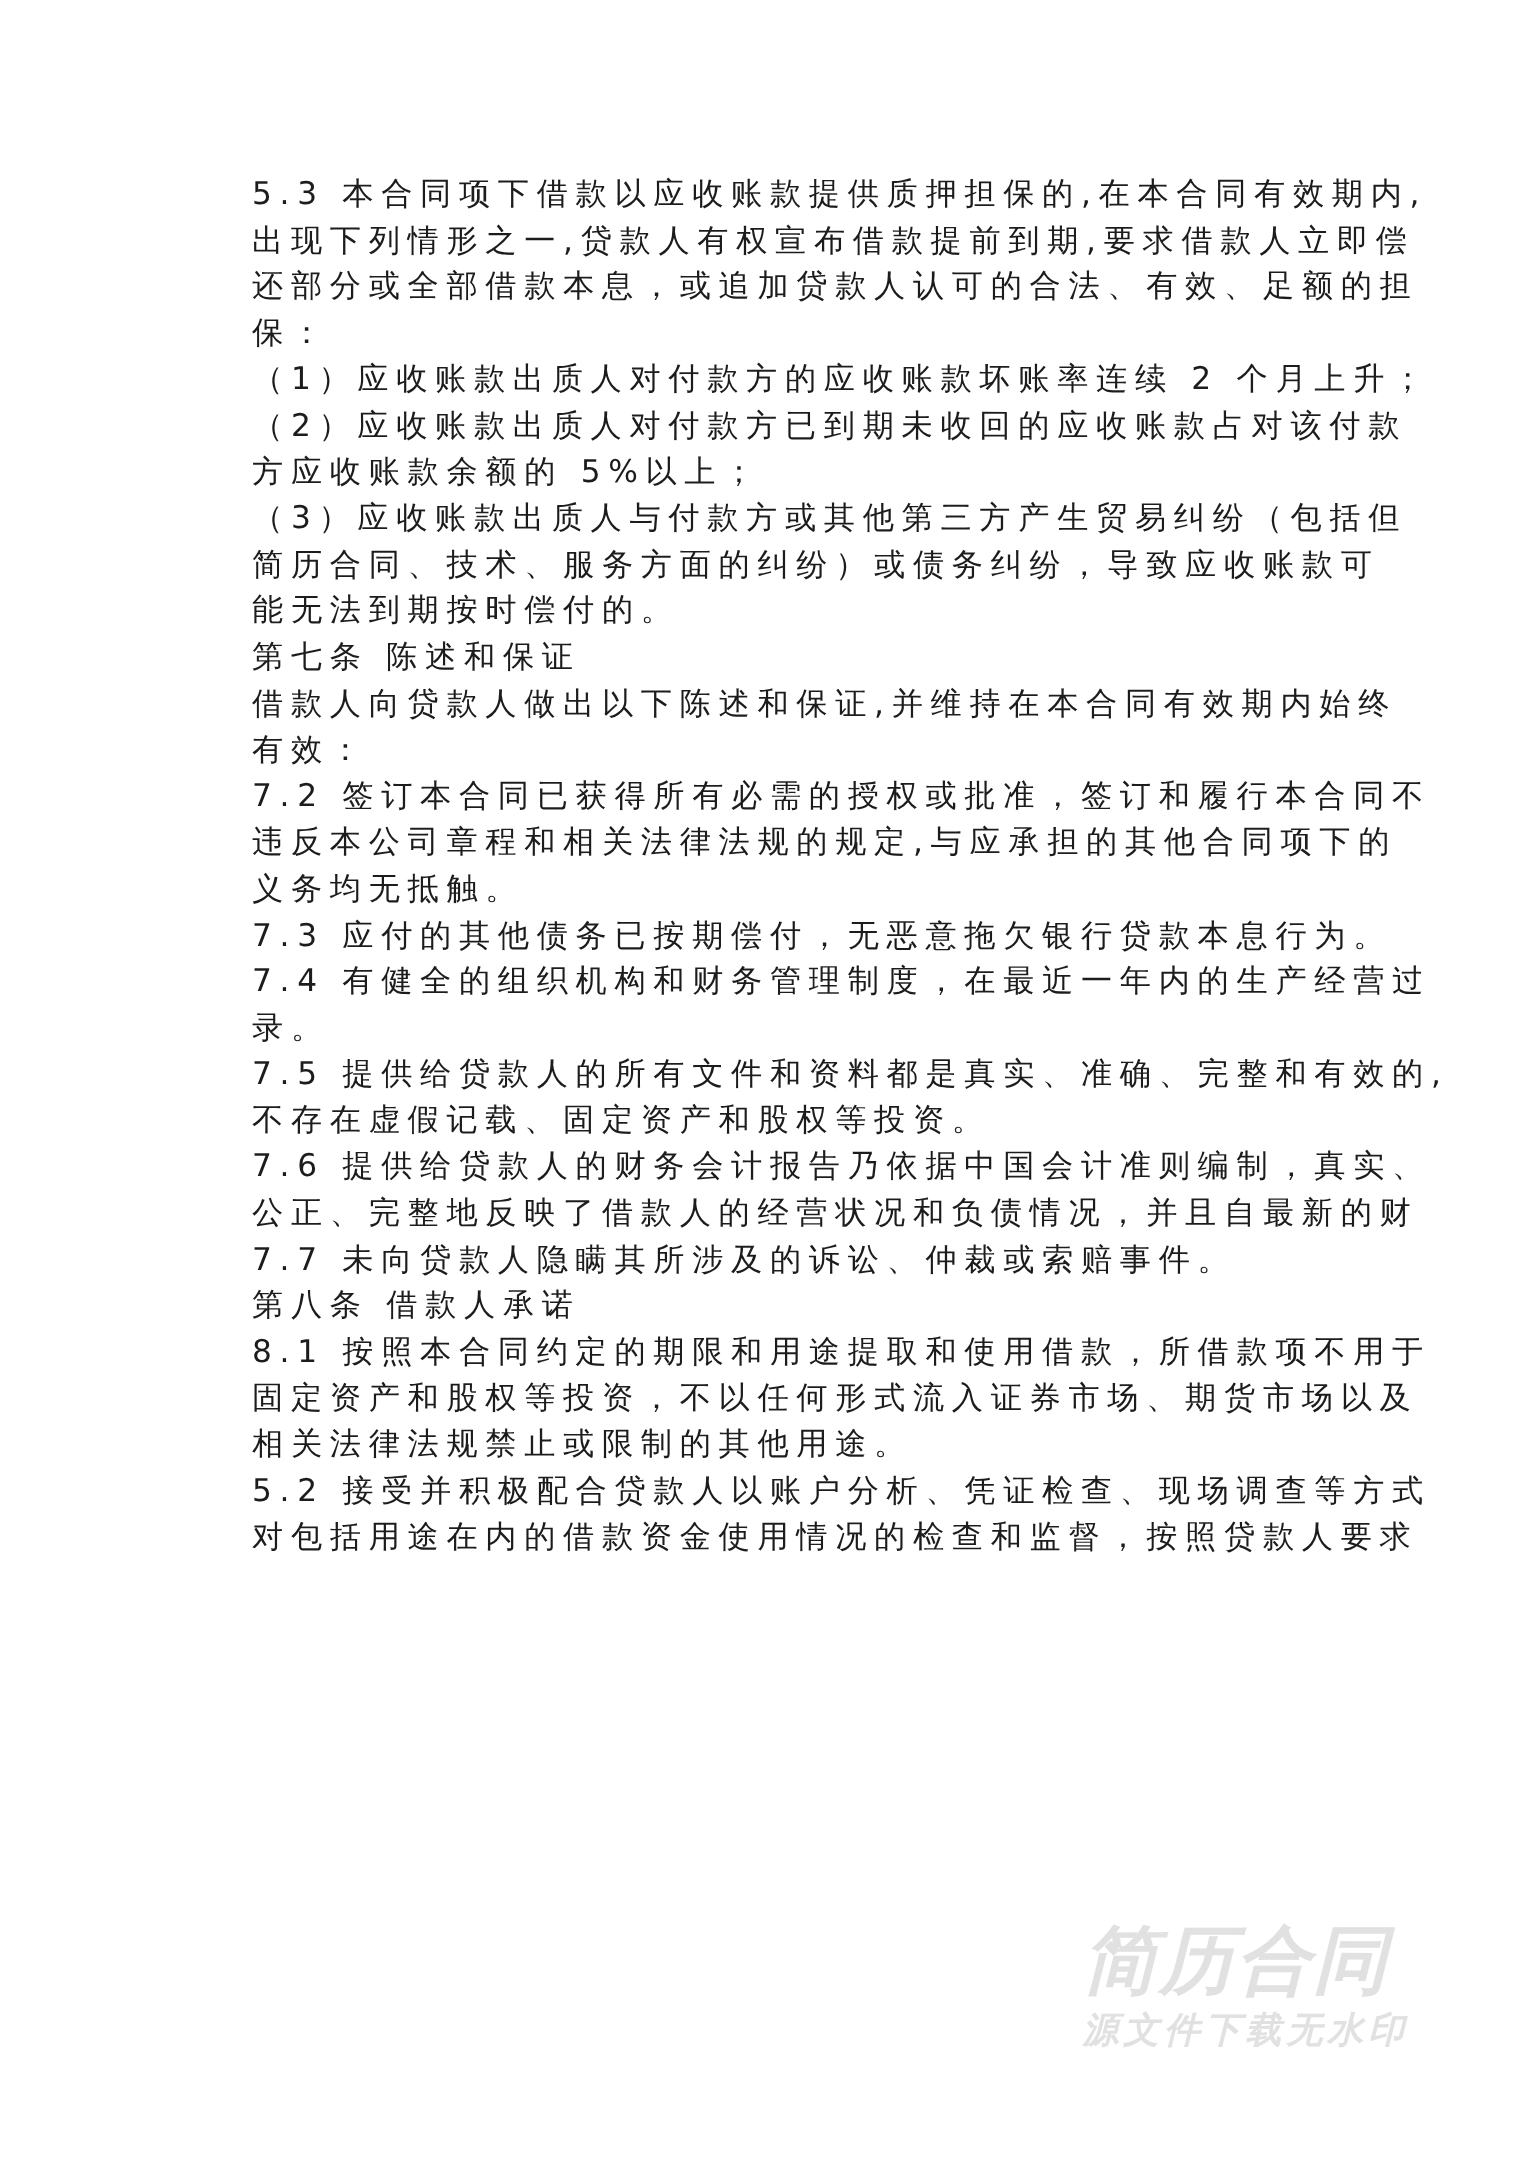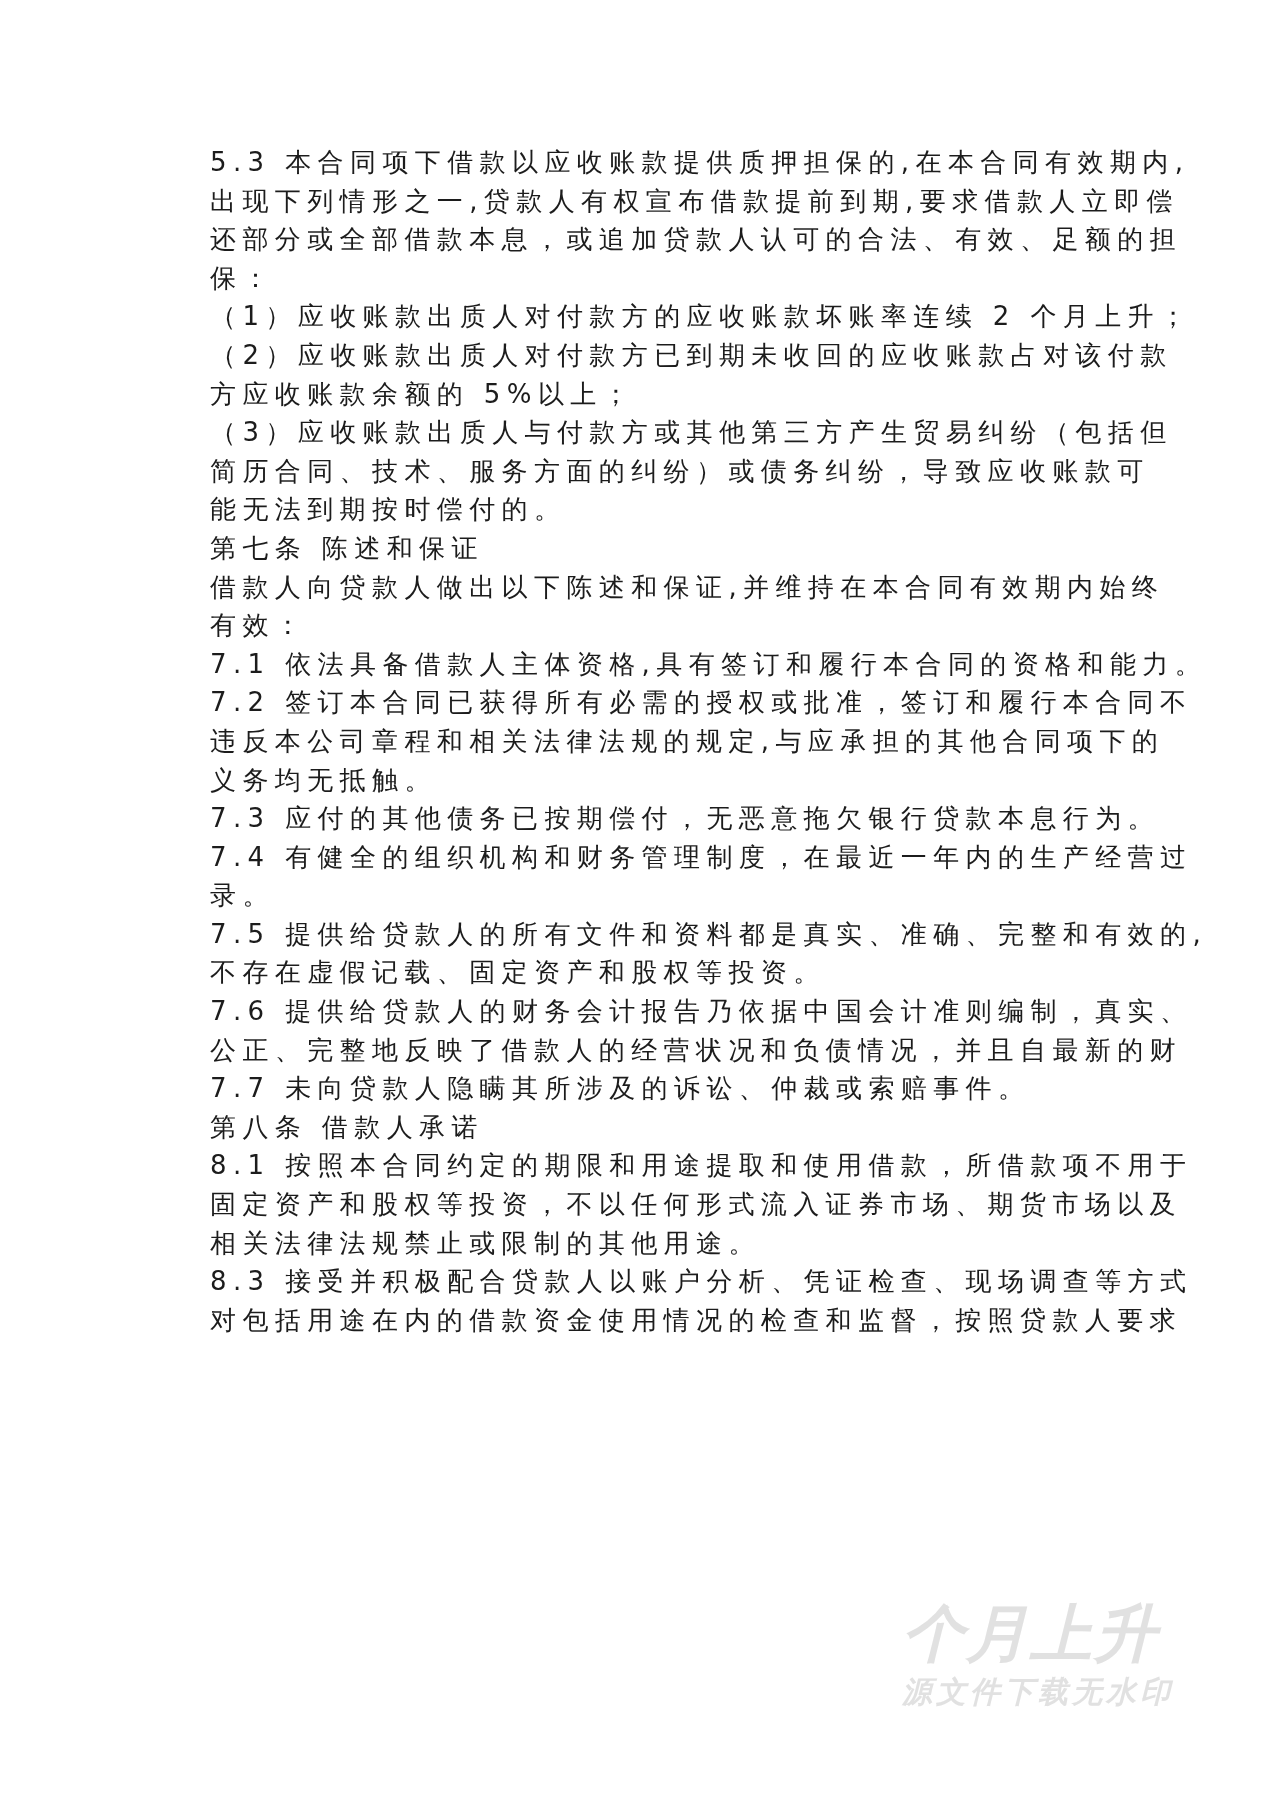--- a/index.html
+++ b/index.html
@@ -69,35 +69,34 @@
     <div class="line">保：</div>
     <div class="line">（1）应收账款出质人对付款方的应收账款坏账率连续 2 个月上升；</div>
     <div class="line">（2）应收账款出质人对付款方已到期未收回的应收账款占对该付款</div>
     <div class="line">方应收账款余额的 5%以上；</div>
     <div class="line">（3）应收账款出质人与付款方或其他第三方产生贸易纠纷（包括但</div>
     <div class="line">简历合同、技术、服务方面的纠纷）或债务纠纷，导致应收账款可</div>
     <div class="line">能无法到期按时偿付的。</div>
     <div class="line">第七条 陈述和保证</div>
     <div class="line">借款人向贷款人做出以下陈述和保证,并维持在本合同有效期内始终</div>
     <div class="line">有效：</div>
-    <div class="line">7.1  依法具备借款人主体资格,具有签订和履行本合同的资格和能力。</div>
     <div class="line">7.2 签订本合同已获得所有必需的授权或批准，签订和履行本合同不</div>
     <div class="line">违反本公司章程和相关法律法规的规定,与应承担的其他合同项下的</div>
     <div class="line">义务均无抵触。</div>
     <div class="line">7.3 应付的其他债务已按期偿付，无恶意拖欠银行贷款本息行为。</div>
     <div class="line">7.4 有健全的组织机构和财务管理制度，在最近一年内的生产经营过</div>
     <div class="line">录。</div>
     <div class="line">7.5 提供给贷款人的所有文件和资料都是真实、准确、完整和有效的,</div>
     <div class="line">不存在虚假记载、固定资产和股权等投资。</div>
     <div class="line">7.6 提供给贷款人的财务会计报告乃依据中国会计准则编制，真实、</div>
     <div class="line">公正、完整地反映了借款人的经营状况和负债情况，并且自最新的财</div>
     <div class="line">7.7 未向贷款人隐瞒其所涉及的诉讼、仲裁或索赔事件。</div>
     <div class="line">第八条 借款人承诺</div>
     <div class="line">8.1  按照本合同约定的期限和用途提取和使用借款，所借款项不用于</div>
     <div class="line">固定资产和股权等投资，不以任何形式流入证券市场、期货市场以及</div>
     <div class="line">相关法律法规禁止或限制的其他用途。</div>
-    <div class="line">8.3 接受并积极配合贷款人以账户分析、凭证检查、现场调查等方式</div>
+    <div class="line">5.2 接受并积极配合贷款人以账户分析、凭证检查、现场调查等方式</div>
     <div class="line">对包括用途在内的借款资金使用情况的检查和监督，按照贷款人要求</div>
   </div>
 
-  <div class="watermark wm-title">个月上升</div>
+  <div class="watermark wm-title">简历合同</div>
   <div class="watermark wm-sub">源文件下载无水印</div>
 </div>
 
 </body></html>

